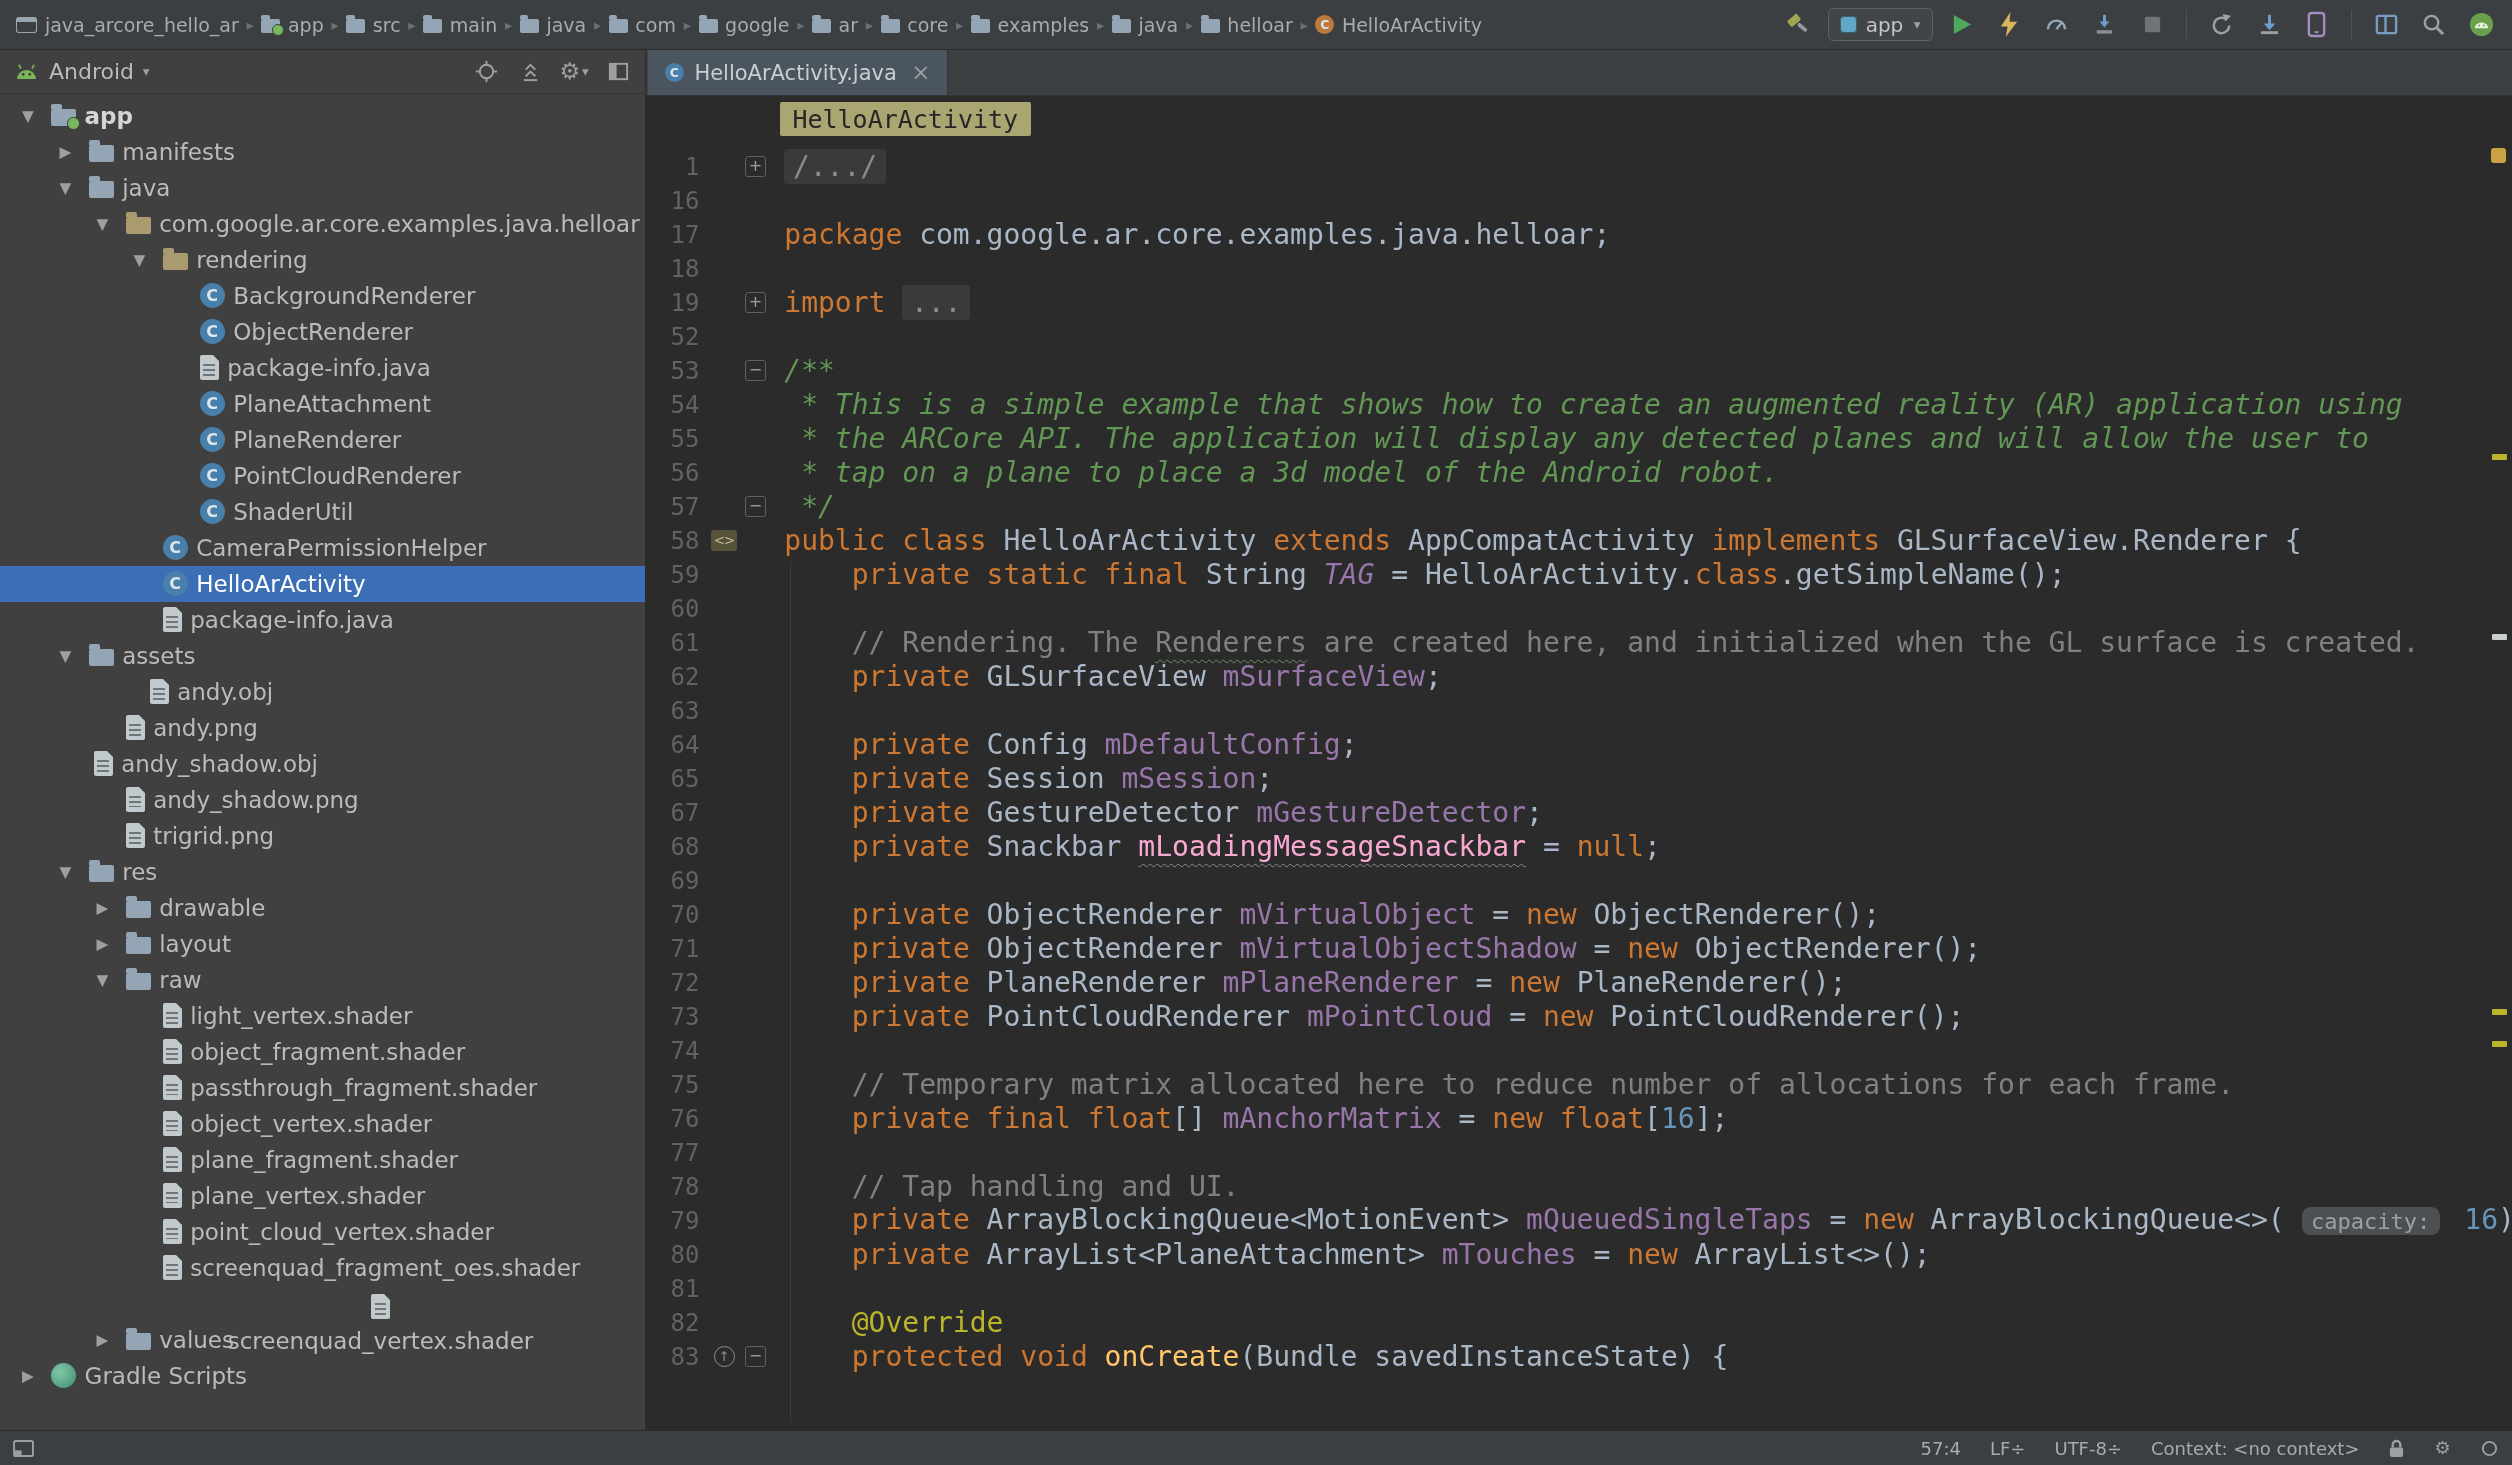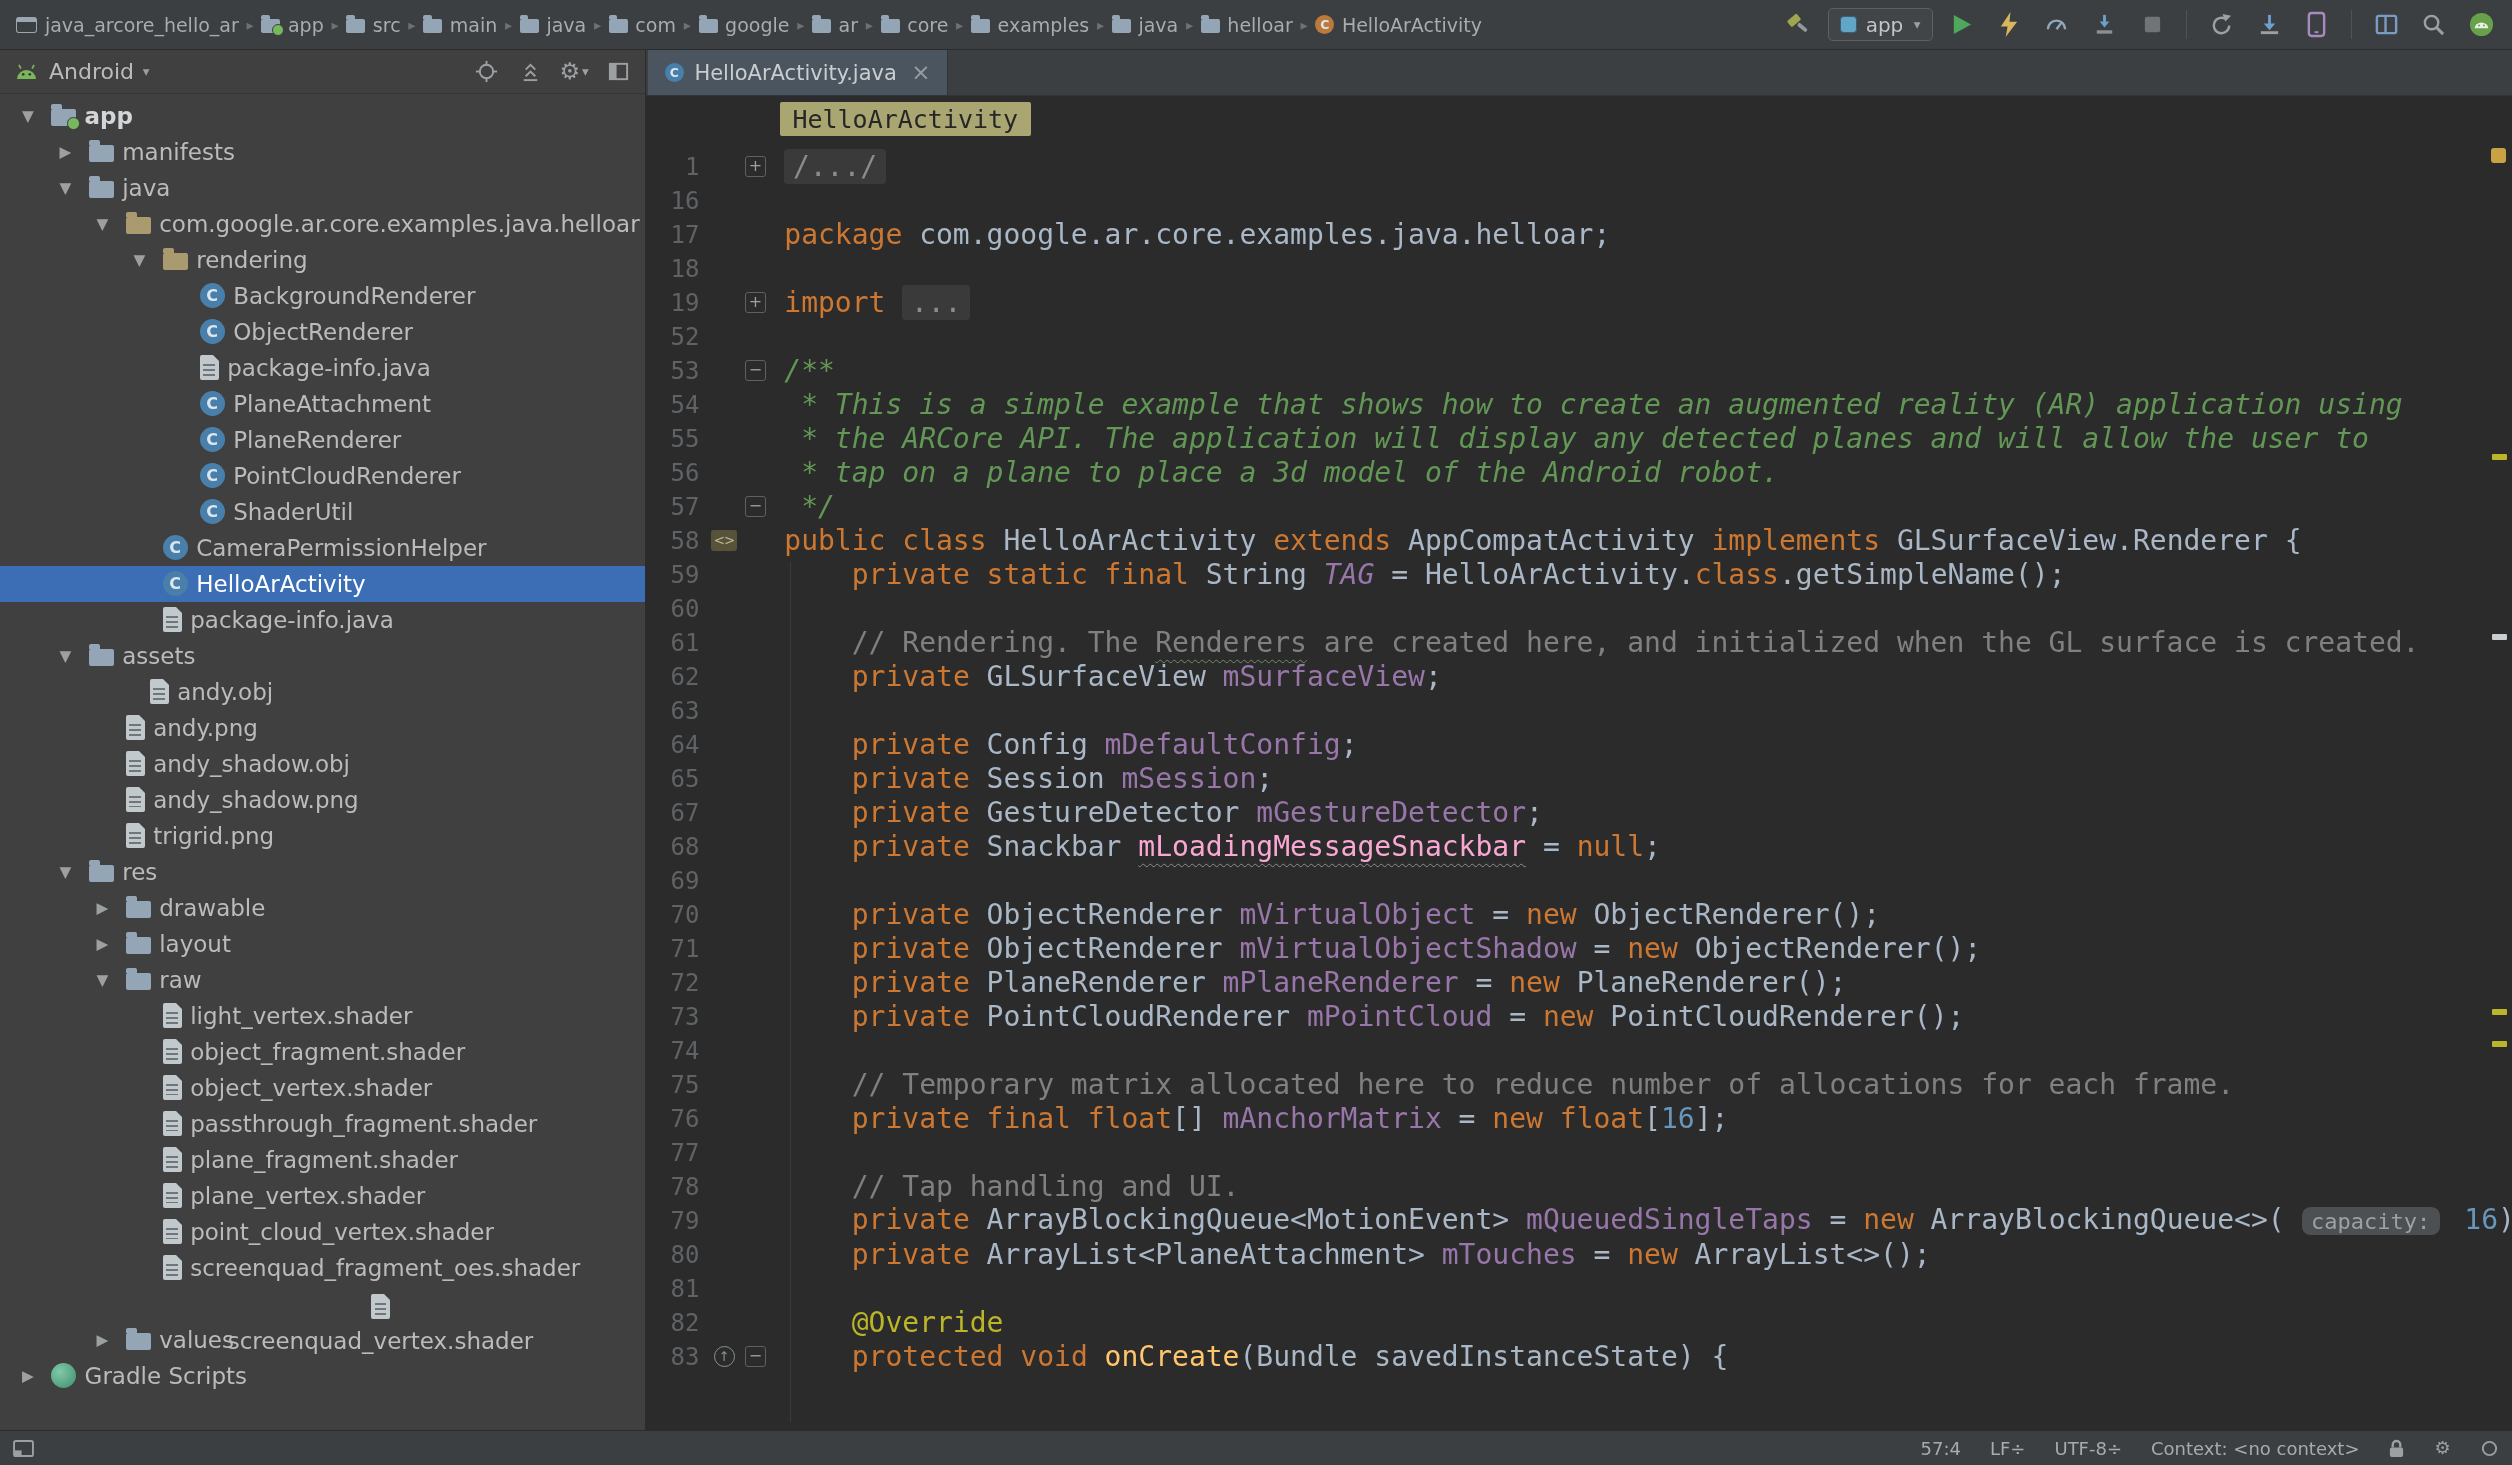--- a/index.html
+++ b/index.html
@@ -394,21 +394,21 @@
           <div class="trow" style="padding-left: 88px; margin-left: 24px;">
             <span class="chev"></span>
             <span class="i-file"></span>
             <span class="tlabel">andy.obj</span>
           </div>
           <div class="trow" style="padding-left: 88px;">
             <span class="chev"></span>
             <span class="i-file"></span>
             <span class="tlabel">andy.png</span>
           </div>
-          <div class="trow" style="padding-left: 88px;">
+          <div class="trow" style="padding-left: 56px;">
             <span class="chev"></span>
             <span class="i-file"></span>
             <span class="tlabel">andy_shadow.obj</span>
           </div>
           <div class="trow" style="padding-left: 88px;">
             <span class="chev"></span>
             <span class="i-file"></span>
             <span class="tlabel">andy_shadow.png</span>
           </div>
           <div class="trow" style="padding-left: 88px;">
@@ -442,26 +442,26 @@
             <span class="tlabel">light_vertex.shader</span>
           </div>
           <div class="trow" style="padding-left: 125px;">
             <span class="chev"></span>
             <span class="i-file"></span>
             <span class="tlabel">object_fragment.shader</span>
           </div>
           <div class="trow" style="padding-left: 125px;">
             <span class="chev"></span>
             <span class="i-file"></span>
+            <span class="tlabel">passthrough_fragment.shader</span>
+          </div>
+          <div class="trow" style="padding-left: 125px;">
+            <span class="chev"></span>
+            <span class="i-file"></span>
             <span class="tlabel">object_vertex.shader</span>
-          </div>
-          <div class="trow" style="padding-left: 125px;">
-            <span class="chev"></span>
-            <span class="i-file"></span>
-            <span class="tlabel">passthrough_fragment.shader</span>
           </div>
           <div class="trow" style="padding-left: 125px;">
             <span class="chev"></span>
             <span class="i-file"></span>
             <span class="tlabel">plane_fragment.shader</span>
           </div>
           <div class="trow" style="padding-left: 125px;">
             <span class="chev"></span>
             <span class="i-file"></span>
             <span class="tlabel">plane_vertex.shader</span>

